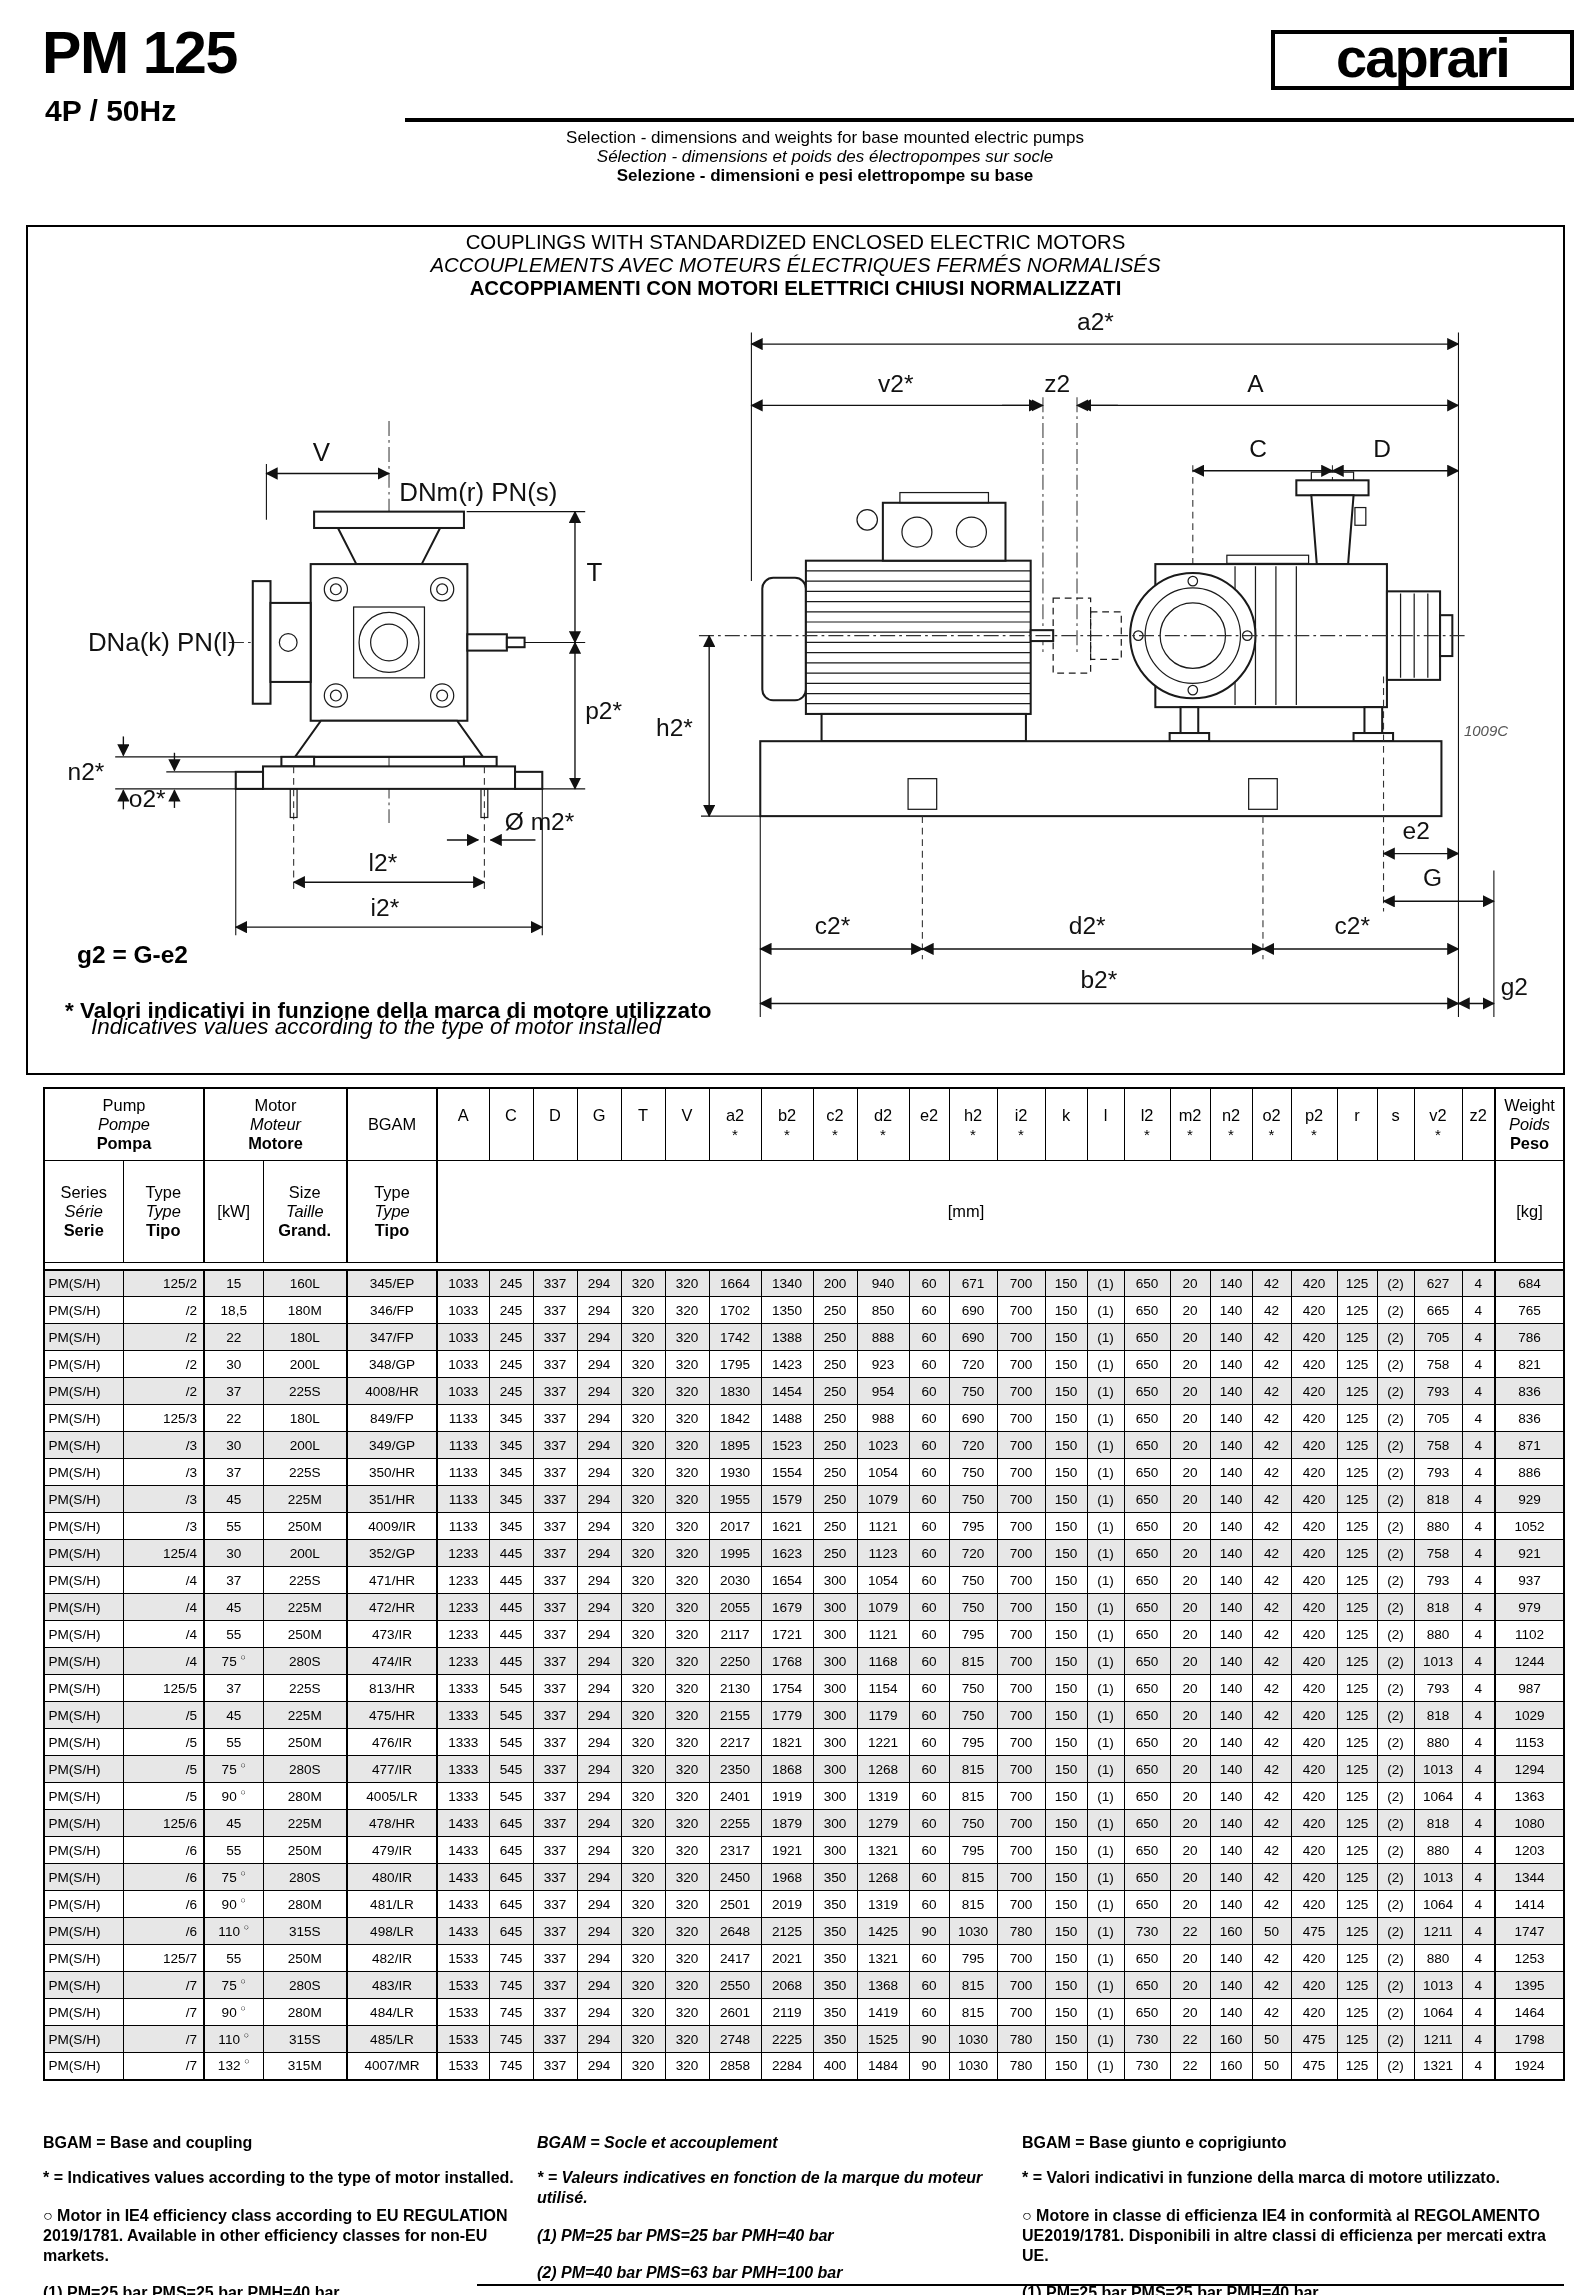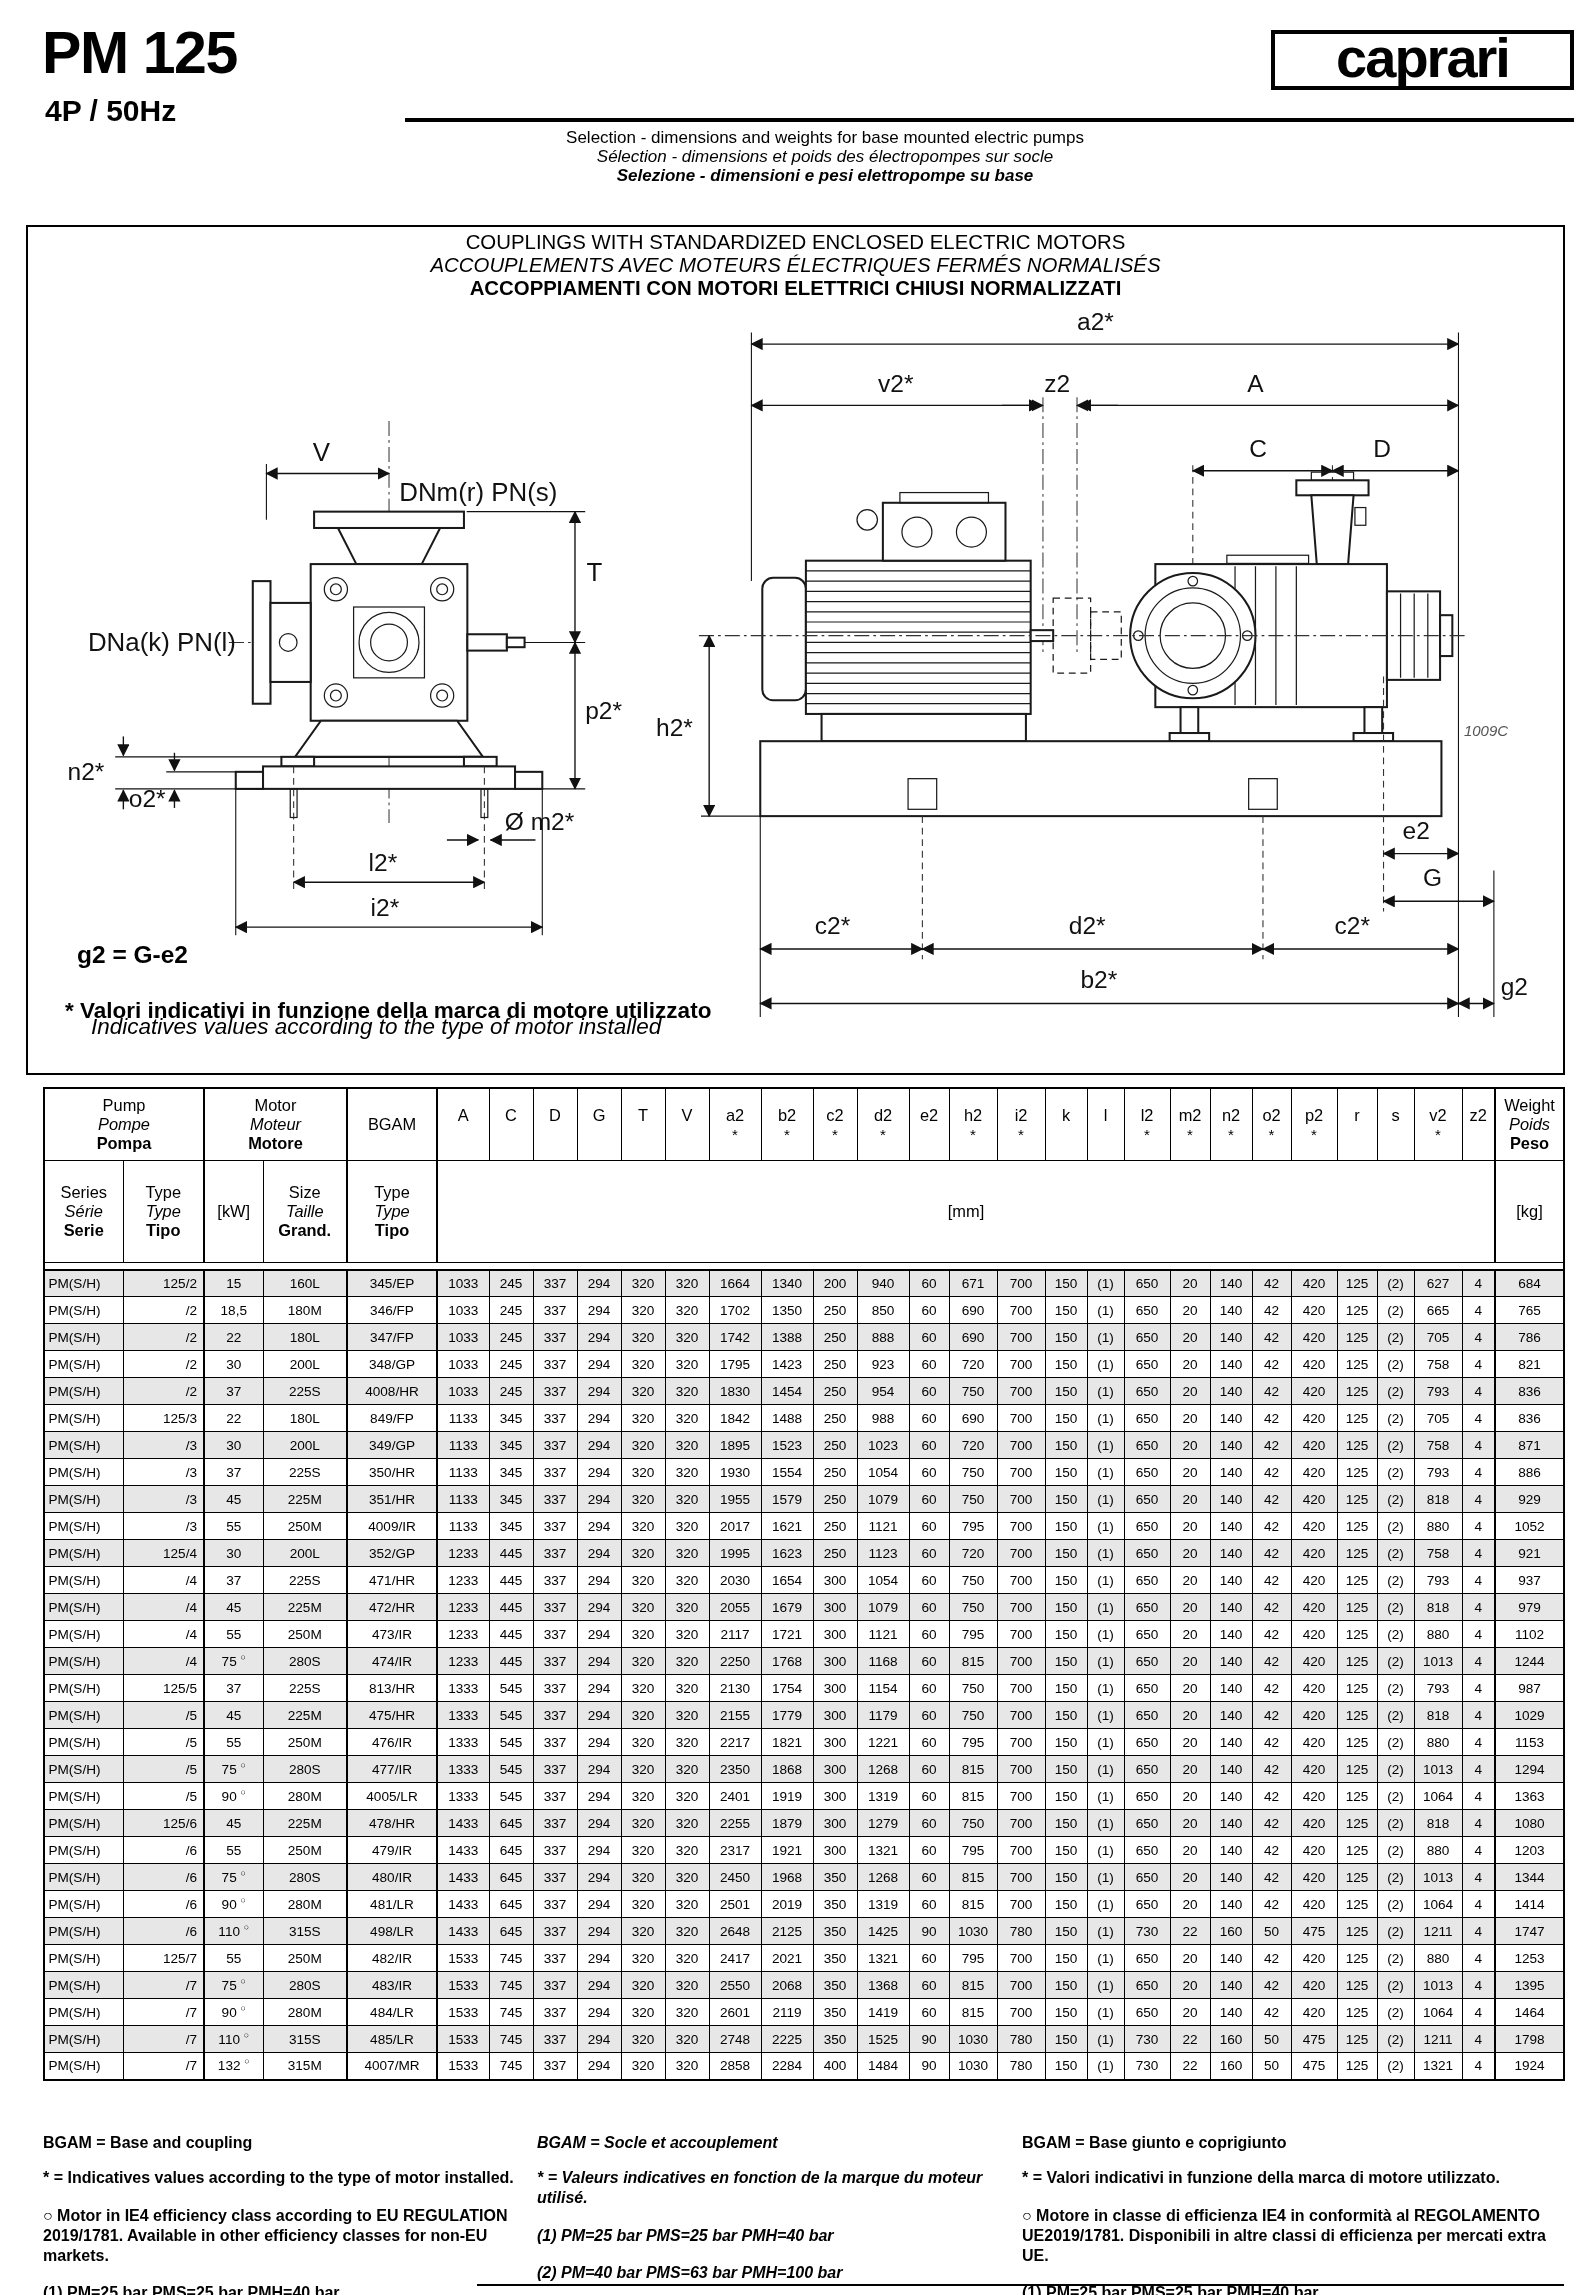--- a/index.html
+++ b/index.html
@@ -7,21 +7,21 @@
         font-family:"Liberation Sans",sans-serif;overflow:hidden;}
   
   .pg-title{position:absolute;left:42px;top:19px;font-size:59px;font-weight:bold;letter-spacing:-1.4px;}
   .pg-sub{position:absolute;left:45px;top:94px;font-size:30px;font-weight:bold;}
   .hrule{position:absolute;left:405px;top:118px;width:1169px;height:4.1px;background:#000;}
   .logo{position:absolute;left:1271px;top:30px;width:303px;height:60px;border:4.8px solid #000;
         display:flex;align-items:center;justify-content:center;font-size:56px;font-weight:bold;
         letter-spacing:-2px;line-height:1;padding-bottom:4.1px;box-sizing:border-box;}
   .sel{position:absolute;left:273px;top:128px;width:1104px;text-align:center;font-size:17px;line-height:19px;}
   .sel .fr{font-style:italic;}
-  .sel .it{font-weight:bold;font-style:italic;}
+  .sel .it{font-weight:bold;}
   
   .frame{position:absolute;left:26px;top:225px;width:1539px;height:850px;border:2px solid #000;box-sizing:border-box;}
   .ftitles{position:absolute;left:0;top:4.1px;width:100%;text-align:center;font-size:20.4px;line-height:23px;}
   .ftitles .fr{font-style:italic;}
   .ftitles .it{font-weight:bold;}
   .formula{position:absolute;left:49px;top:714px;font-size:24.5px;font-weight:bold;}
   .dnote1{position:absolute;left:37px;top:755px;font-size:22.5px;font-weight:bold;margin-top:16px;}
   .dnote2{position:absolute;left:63px;top:787px;font-size:22.5px;font-style:italic;}
   .drawing{position:absolute;left:0;top:68px;}
   

